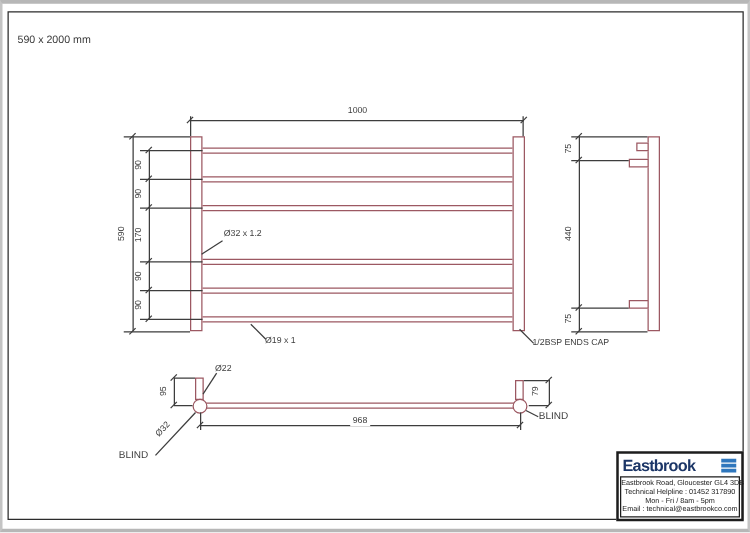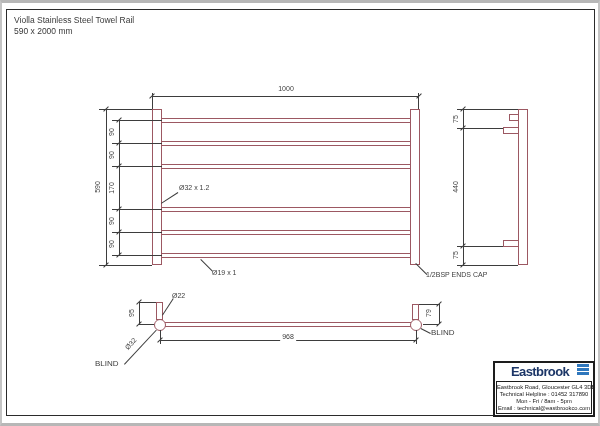--- a/index.html
+++ b/index.html
@@ -22,34 +22,33 @@
   .circle{position:absolute;width:10px;height:10px;border:1px solid var(--comp);border-radius:50%;background:#fff;}
   .tick{position:absolute;width:7px;height:1px;background:var(--dim);transform:translate(-50%,-50%) rotate(-45deg);}
   .leader{position:absolute;height:0;border-top:1px solid var(--dim);transform-origin:0 0;}
   .dtxt{position:absolute;font-size:7px;line-height:8px;white-space:nowrap;color:var(--dim);}
   .ctext{position:absolute;font-size:7px;line-height:8px;white-space:nowrap;color:var(--dim);transform:translate(-50%,-50%);}
   .rot90{transform:translate(-50%,-50%) rotate(-90deg);}
   .rot45{transform:translate(-50%,-50%) rotate(-47deg);}
   .title1{position:absolute;left:12px;top:12px;font-size:8.5px;color:#3a3a3a;}
   .title2{position:absolute;left:12px;top:23px;font-size:8.5px;color:#3a3a3a;}
   .brand{position:absolute;left:491px;top:358px;width:98px;height:52px;border:2px solid #1d1d1d;background:#fff;display:flex;flex-direction:column;}
-  .brand-logo{display:flex;justify-content:space-between;padding:1px 4px 0 16px;height:16px;}
+  .brand-logo{display:flex;align-items:center;justify-content:space-between;padding:1px 4px 0 3px;height:16px;}
   .brand-name{font-size:13px;font-weight:bold;color:#1c3667;letter-spacing:-0.6px;}
   .brand-bars{display:flex;flex-direction:column;gap:1px;}
   .brand-bars div{width:12px;height:3px;background:#2f77bd;}
   .brand-info{margin:1px 1px 1px 1px;border:1px solid #1d1d1d;text-align:center;flex:1;display:flex;flex-direction:column;justify-content:center;}
   .brand-info div{font-size:5.8px;line-height:7px;color:#222;white-space:nowrap;}
 </style>
 </head>
 <body>
 
 <div class="page">
   <div class="frame"></div>
 
-  <div class="title1">Violla Stainless Steel Towel Rail</div>
   <div class="title2">590 x 2000 mm</div>
 
   <div>
 
     <div class="redbox" style="left:150px;top:106px;width:8px;height:154px;"></div>
     <div class="redbox" style="left:408px;top:106px;width:8px;height:154px;"></div>
 
     <div class="rail" style="left:160px;top:115px;width:248px;"></div>
     <div class="rail" style="left:160px;top:138px;width:248px;"></div>
     <div class="rail" style="left:160px;top:161px;width:248px;"></div>

